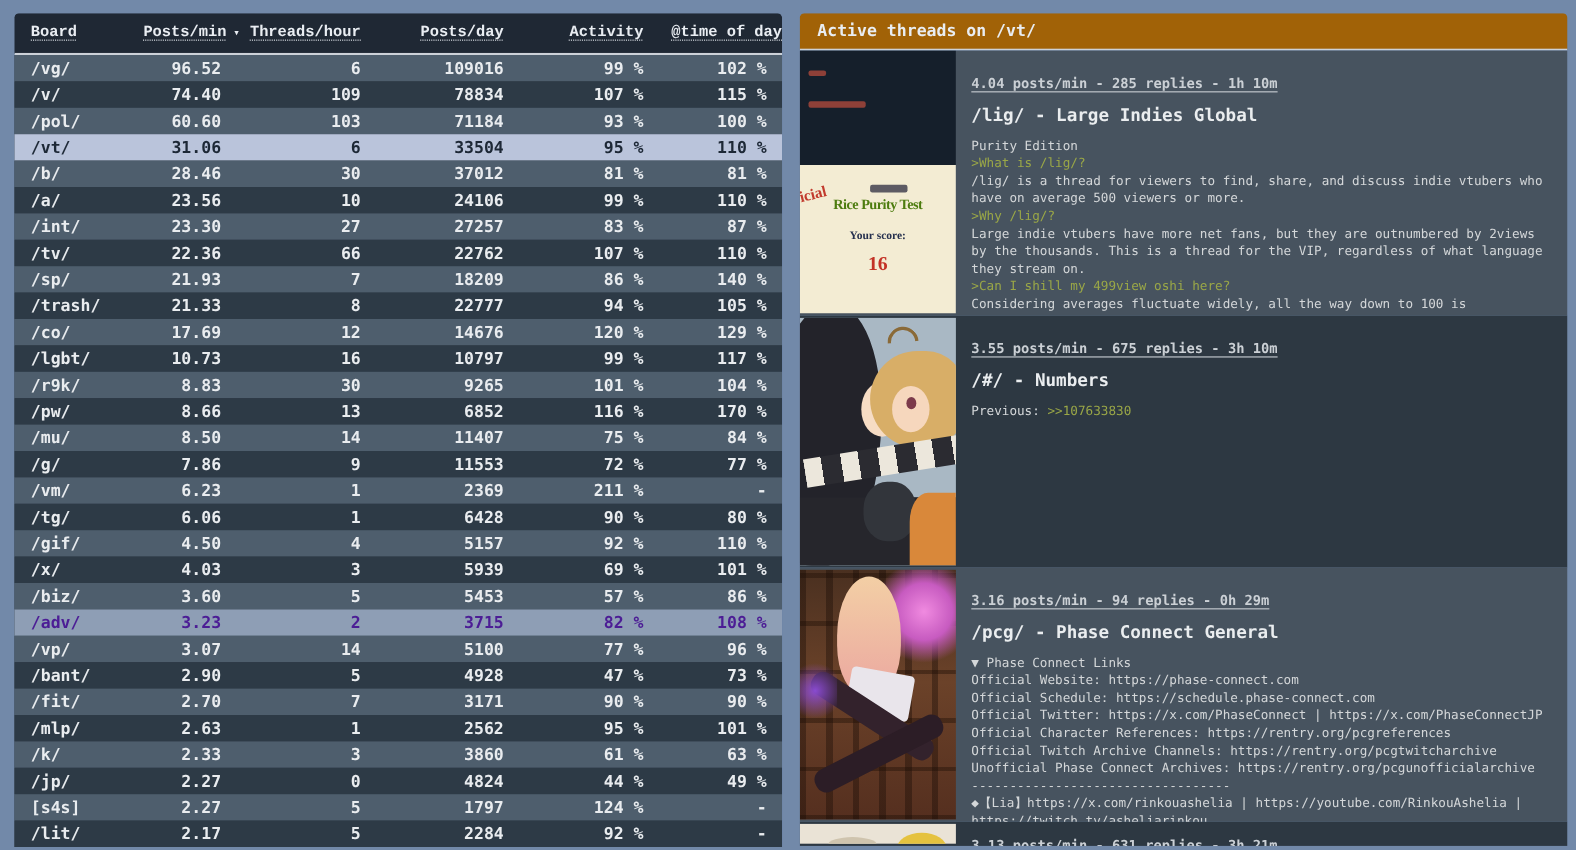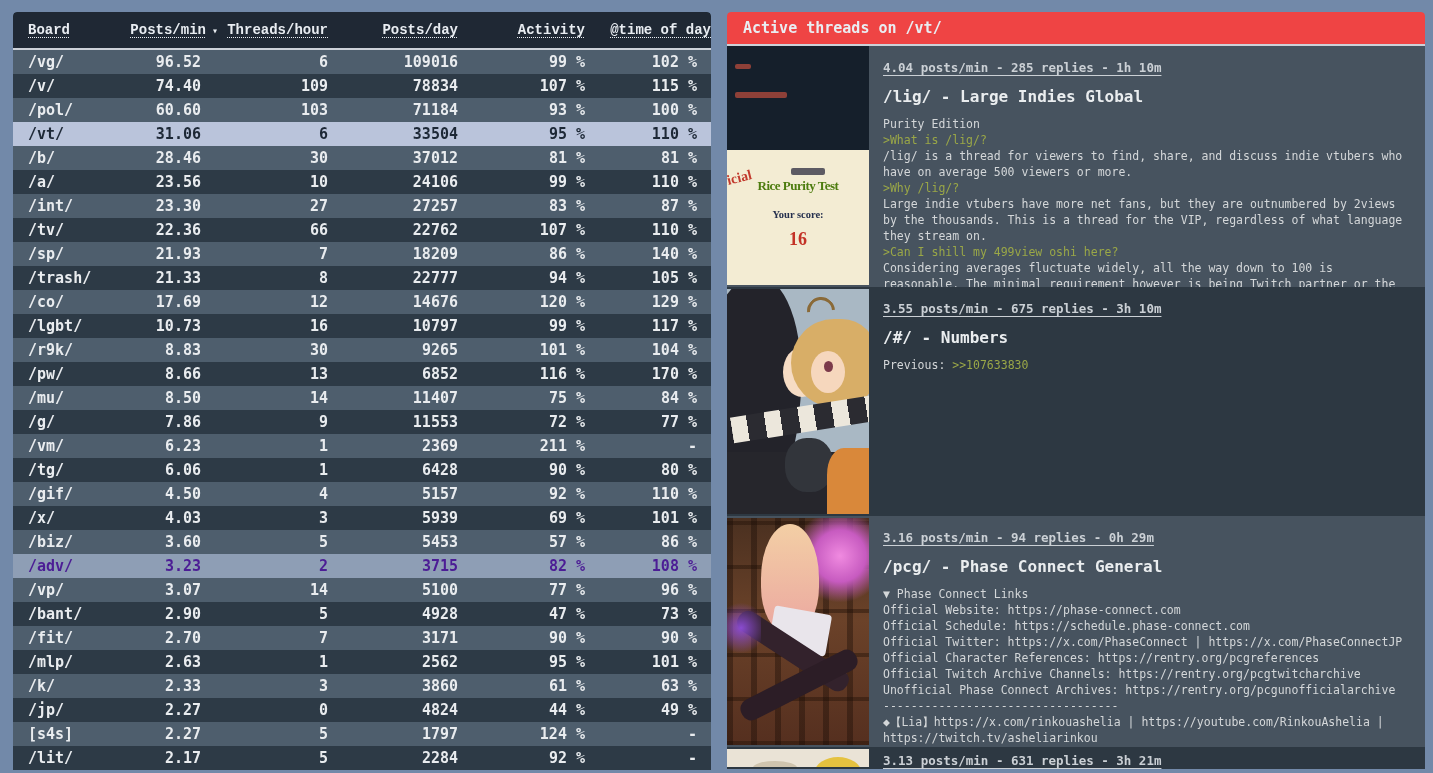--- a/index.html
+++ b/index.html
@@ -39,34 +39,34 @@
   .c { text-align:right; white-space:nowrap; }
   .c.board { text-align:left; padding-left:15px; }
   .c.time { padding-right:14px; }
 
   
   .threads-panel {
     position:absolute; left:727px; top:12px; width:698px; height:761px;
     overflow:hidden; border-radius:4px 4px 0 0;
   }
   .panel-header {
-    background:#ef4444; height:34px; line-height:32px; color:#e9edf2;
+    background:#a16207; height:34px; line-height:32px; color:#e9edf2;
     font-size:15px; font-weight:bold; padding-left:16px;
     border-bottom:2px solid #ccd1d8; border-radius:4px 4px 0 0;
   }
   .thread { display:flex; overflow:hidden; }
   .thread.light { background:#47535f; }
   .thread.dark  { background:#2d3842; }
   .thread:nth-child(1) { height:241px; }
   .thread:nth-child(2) { height:229px; }
   .thread:nth-child(3) { height:231px; }
   .thread:nth-child(4) { height:22px; }
   .thumb { flex:0 0 142px; width:142px; position:relative; overflow:hidden; margin:2px 0; cursor:pointer; }
   .thread:nth-child(1) .thumb { margin-top:0; }
-  .tcontent { flex:1; padding:0 10px 4px 14px; overflow:hidden; }
+  .tcontent { flex:1; padding:0 10px 4px 14px; overflow:hidden;margin-top:8px; }
   .tlink {
     display:inline-block; margin-top:14px; color:#cbd0d5; font-size:12.5px; font-weight:bold;
     text-decoration:underline; text-underline-offset:3px; cursor:pointer; white-space:nowrap;
   }
   .thread:nth-child(4) .tlink { margin-top:6px; }
   .ttitle { color:#eaedef; font-size:16px; font-weight:bold; margin:11px 0 10px; }
   .bline { font-size:11.5px; line-height:16px; color:#d4d7d9; word-wrap:break-word; }
   .seg-green { color:#9aa747; }
 
   

